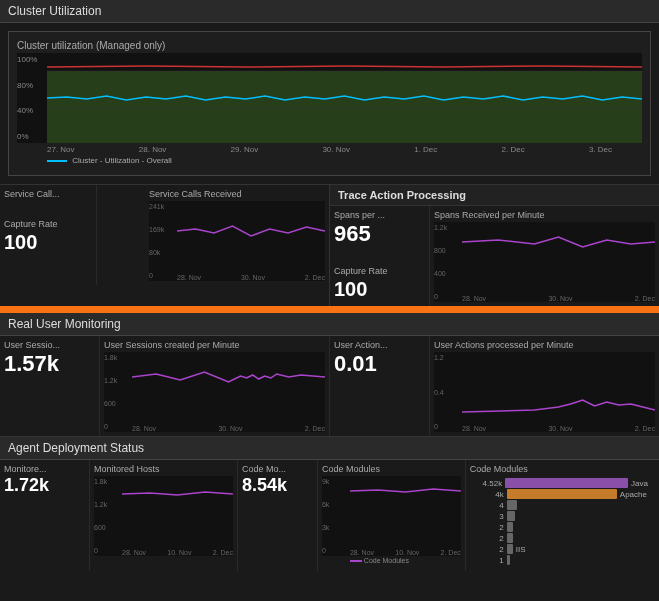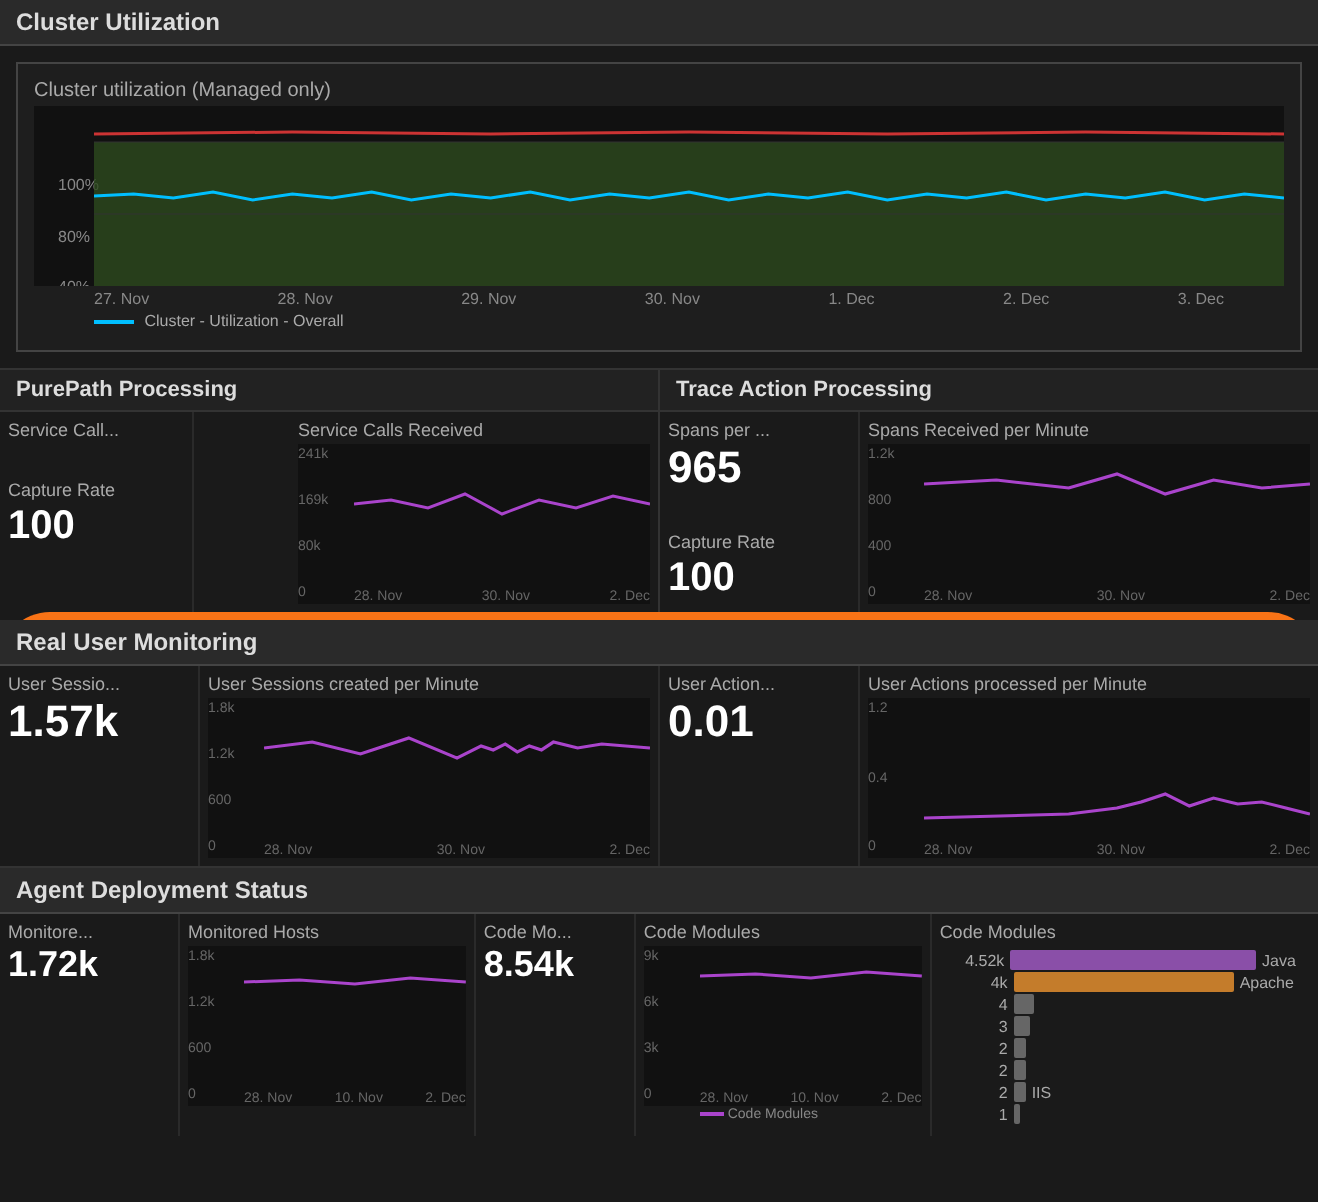--- a/index.html
+++ b/index.html
@@ -8,21 +8,21 @@
       color: #ccc;
       font-family: Arial, sans-serif;
       font-size: 11px;
       width: 659px;
       min-height: 601px;
     }
     .section-header {
       background: #2a2a2a;
       padding: 4px 8px;
       font-size: 12px;
-      font-weight: bold;
+      font-weight: normal;
       color: #ddd;
       border-bottom: 1px solid #444;
     }
     .cluster-section {
       padding: 4px;
     }
     .cluster-chart-container {
       background: #1e1e1e;
       border: 1px solid #444;
       margin: 4px;
@@ -34,31 +34,30 @@
       margin-bottom: 2px;
     }
     .cluster-chart {
       position: relative;
       height: 90px;
       background: #111;
       overflow: hidden;
     }
     .chart-y-labels {
       position: absolute;
-      left: 12px;
+      left: 0;
       top: 0;
       height: 100%;
       width: 30px;
       display: flex;
       flex-direction: column;
       justify-content: space-between;
       font-size: 8px;
       color: #888;
       padding: 2px 0;
-      margin-top: 33px;
     }
     .chart-area {
       position: absolute;
       left: 30px;
       right: 0;
       top: 0;
       bottom: 0;
     }
     .chart-x-labels {
       display: flex;
@@ -158,22 +157,21 @@
       bottom: 0;
       height: 14px;
       display: flex;
       justify-content: space-between;
       font-size: 7px;
       color: #666;
       align-items: flex-end;
     }
     
     .rum-section {
-      border-top: 4px solid #f97316;
-      border-radius: 25px;
+      border-top: 7px solid #f97316;
     }
     
     .agent-section {
       border-top: 1px solid #333;
     }
     .agent-grid {
       display: flex;
     }
     .agent-tile {
       border-right: 1px solid #2a2a2a;
@@ -248,21 +246,20 @@
         <span class="legend-line"></span>
         <span>Cluster - Utilization - Overall</span>
       </div>
     </div>
   </div>
 </div>
 
 <div class="processing-row">
 
   <div class="processing-half">
-    <div class="processing-header">PurePath Processing</div>
     <div class="metrics-grid">
 
       <div class="metric-tile" style="max-width:100px;">
         <div class="metric-label">Service Call...</div>
         <div style="margin-top:20px;">
           <div class="metric-label">Capture Rate</div>
           <div class="metric-value" style="font-size:20px;">100</div>
         </div>
       </div>
 

